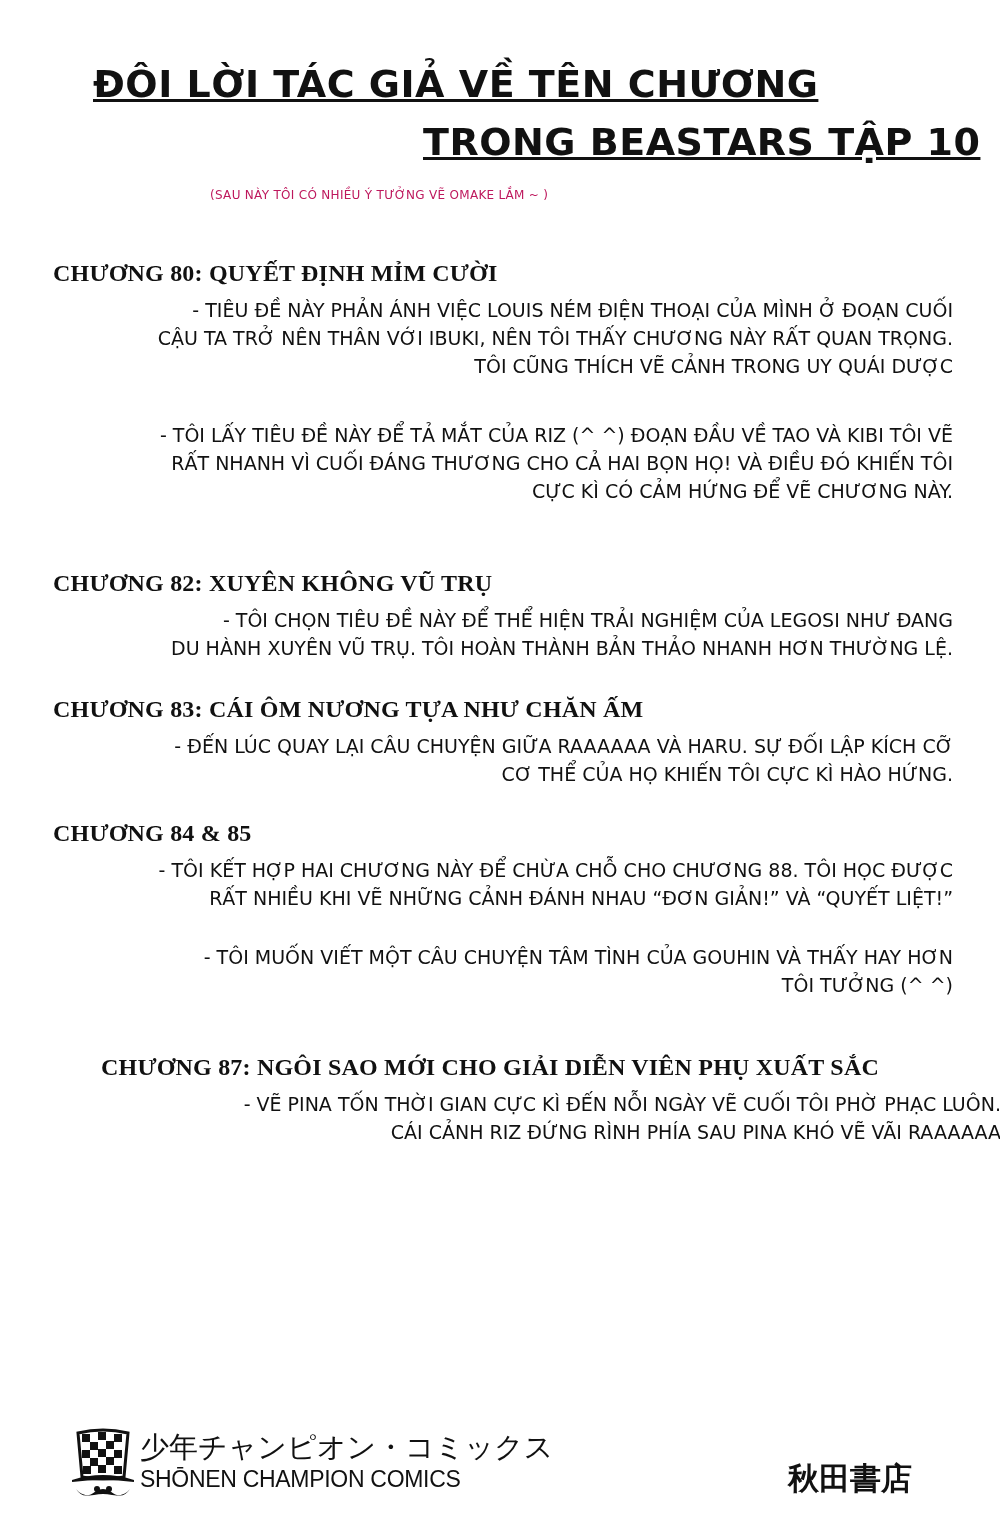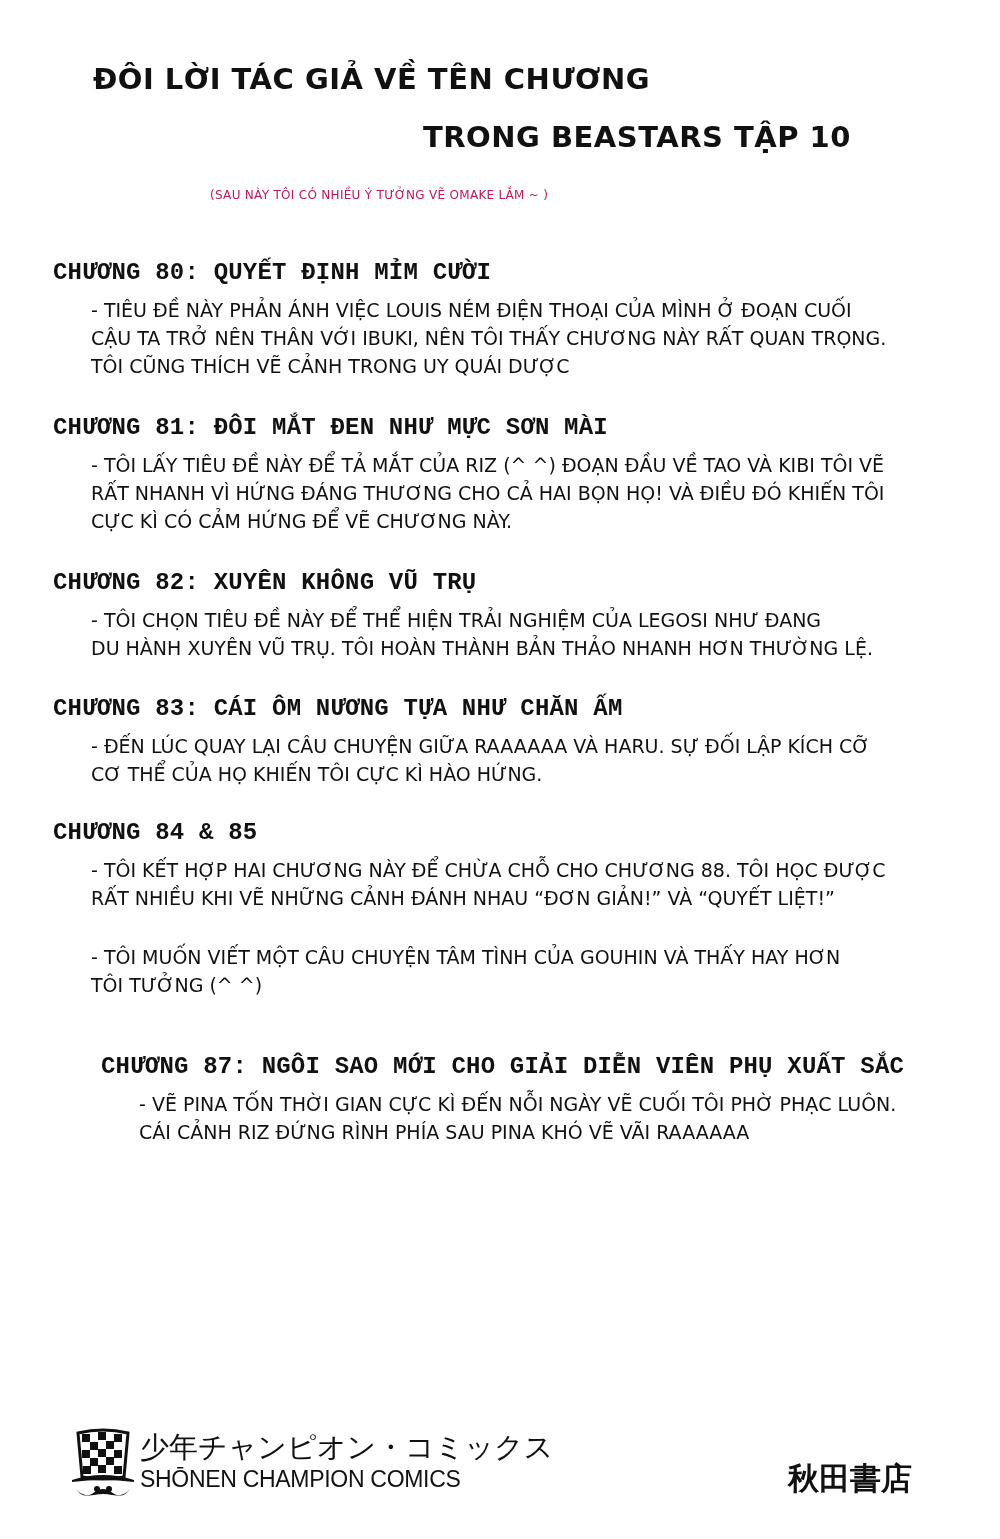--- a/index.html
+++ b/index.html
@@ -12,59 +12,60 @@
       height: 1539px;
       position: relative;
       overflow: hidden;
       color: #111111;
       font-family: "DejaVu Sans", sans-serif;
     }
     .title-line {
       position: absolute;
       font-family: "DejaVu Sans", sans-serif;
       font-weight: bold;
-      font-size: 29px;
+      font-size: 38px;
       letter-spacing: 0.5px;
       white-space: nowrap;
       color: #111;
+      text-decoration: underline;
     }
     #title-1 { left: 93px; top: 62px; }
     #title-2 { left: 404px; top: 120px; margin-left: 19px; }
     .subtitle {
       position: absolute;
       left: 210px;
       top: 188px;
       font-size: 12px;
       white-space: nowrap;
       letter-spacing: 0.3px;
       color: #be185d;
     }
     .section {
       position: absolute;
       left: 53px;
       width: 900px;
     }
     .section-heading {
-      font-family: Liberation Mono, monospace;
+      font-family: Liberation Serif, serif;
       font-weight: bold;
       font-size: 24px;
       white-space: nowrap;
       line-height: 30px;
       letter-spacing: 0.2px;
       color: #111;
     }
     .section-body {
       margin-left: 38px;
       margin-top: 8px;
       font-size: 19px;
       line-height: 28px;
       white-space: nowrap;
       color: #111;
     }
-    .section-body div { height: 28px; }
+    .section-body div { height: 28px; text-align: right; }
     .footer-logo {
       position: absolute;
       left: 72px;
       top: 1427px;
       width: 62px;
       height: 76px;
     }
     .footer-jp {
       position: absolute;
       left: 140px;
@@ -106,24 +107,23 @@
 <div class="section" style="top:258px;">
   <div class="section-heading">CHƯƠNG 80: QUYẾT ĐỊNH MỈM CƯỜI</div>
   <div class="section-body">
     <div>- TIÊU ĐỀ NÀY PHẢN ÁNH VIỆC LOUIS NÉM ĐIỆN THOẠI CỦA MÌNH Ở ĐOẠN CUỐI</div>
     <div>CẬU TA TRỞ NÊN THÂN VỚI IBUKI, NÊN TÔI THẤY CHƯƠNG NÀY RẤT QUAN TRỌNG.</div>
     <div>TÔI CŨNG THÍCH VẼ CẢNH TRONG UY QUÁI DƯỢC</div>
   </div>
 </div>
 
 <div class="section" style="top:413px;">
-  <div class="section-heading">CHƯƠNG 81: ĐÔI MẮT ĐEN NHƯ MỰC SƠN MÀI</div>
   <div class="section-body">
     <div>- TÔI LẤY TIÊU ĐỀ NÀY ĐỂ TẢ MẮT CỦA RIZ (^ ^) ĐOẠN ĐẦU VỀ TAO VÀ KIBI TÔI VẼ</div>
-    <div>RẤT NHANH VÌ HỨNG ĐÁNG THƯƠNG CHO CẢ HAI BỌN HỌ! VÀ ĐIỀU ĐÓ KHIẾN TÔI</div>
+    <div>RẤT NHANH VÌ CUỐI ĐÁNG THƯƠNG CHO CẢ HAI BỌN HỌ! VÀ ĐIỀU ĐÓ KHIẾN TÔI</div>
     <div>CỰC KÌ CÓ CẢM HỨNG ĐỂ VẼ CHƯƠNG NÀY.</div>
   </div>
 </div>
 
 <div class="section" style="top:568px;">
   <div class="section-heading">CHƯƠNG 82: XUYÊN KHÔNG VŨ TRỤ</div>
   <div class="section-body">
     <div>- TÔI CHỌN TIÊU ĐỀ NÀY ĐỂ THỂ HIỆN TRẢI NGHIỆM CỦA LEGOSI NHƯ ĐANG</div>
     <div>DU HÀNH XUYÊN VŨ TRỤ. TÔI HOÀN THÀNH BẢN THẢO NHANH HƠN THƯỜNG LỆ.</div>
   </div>

